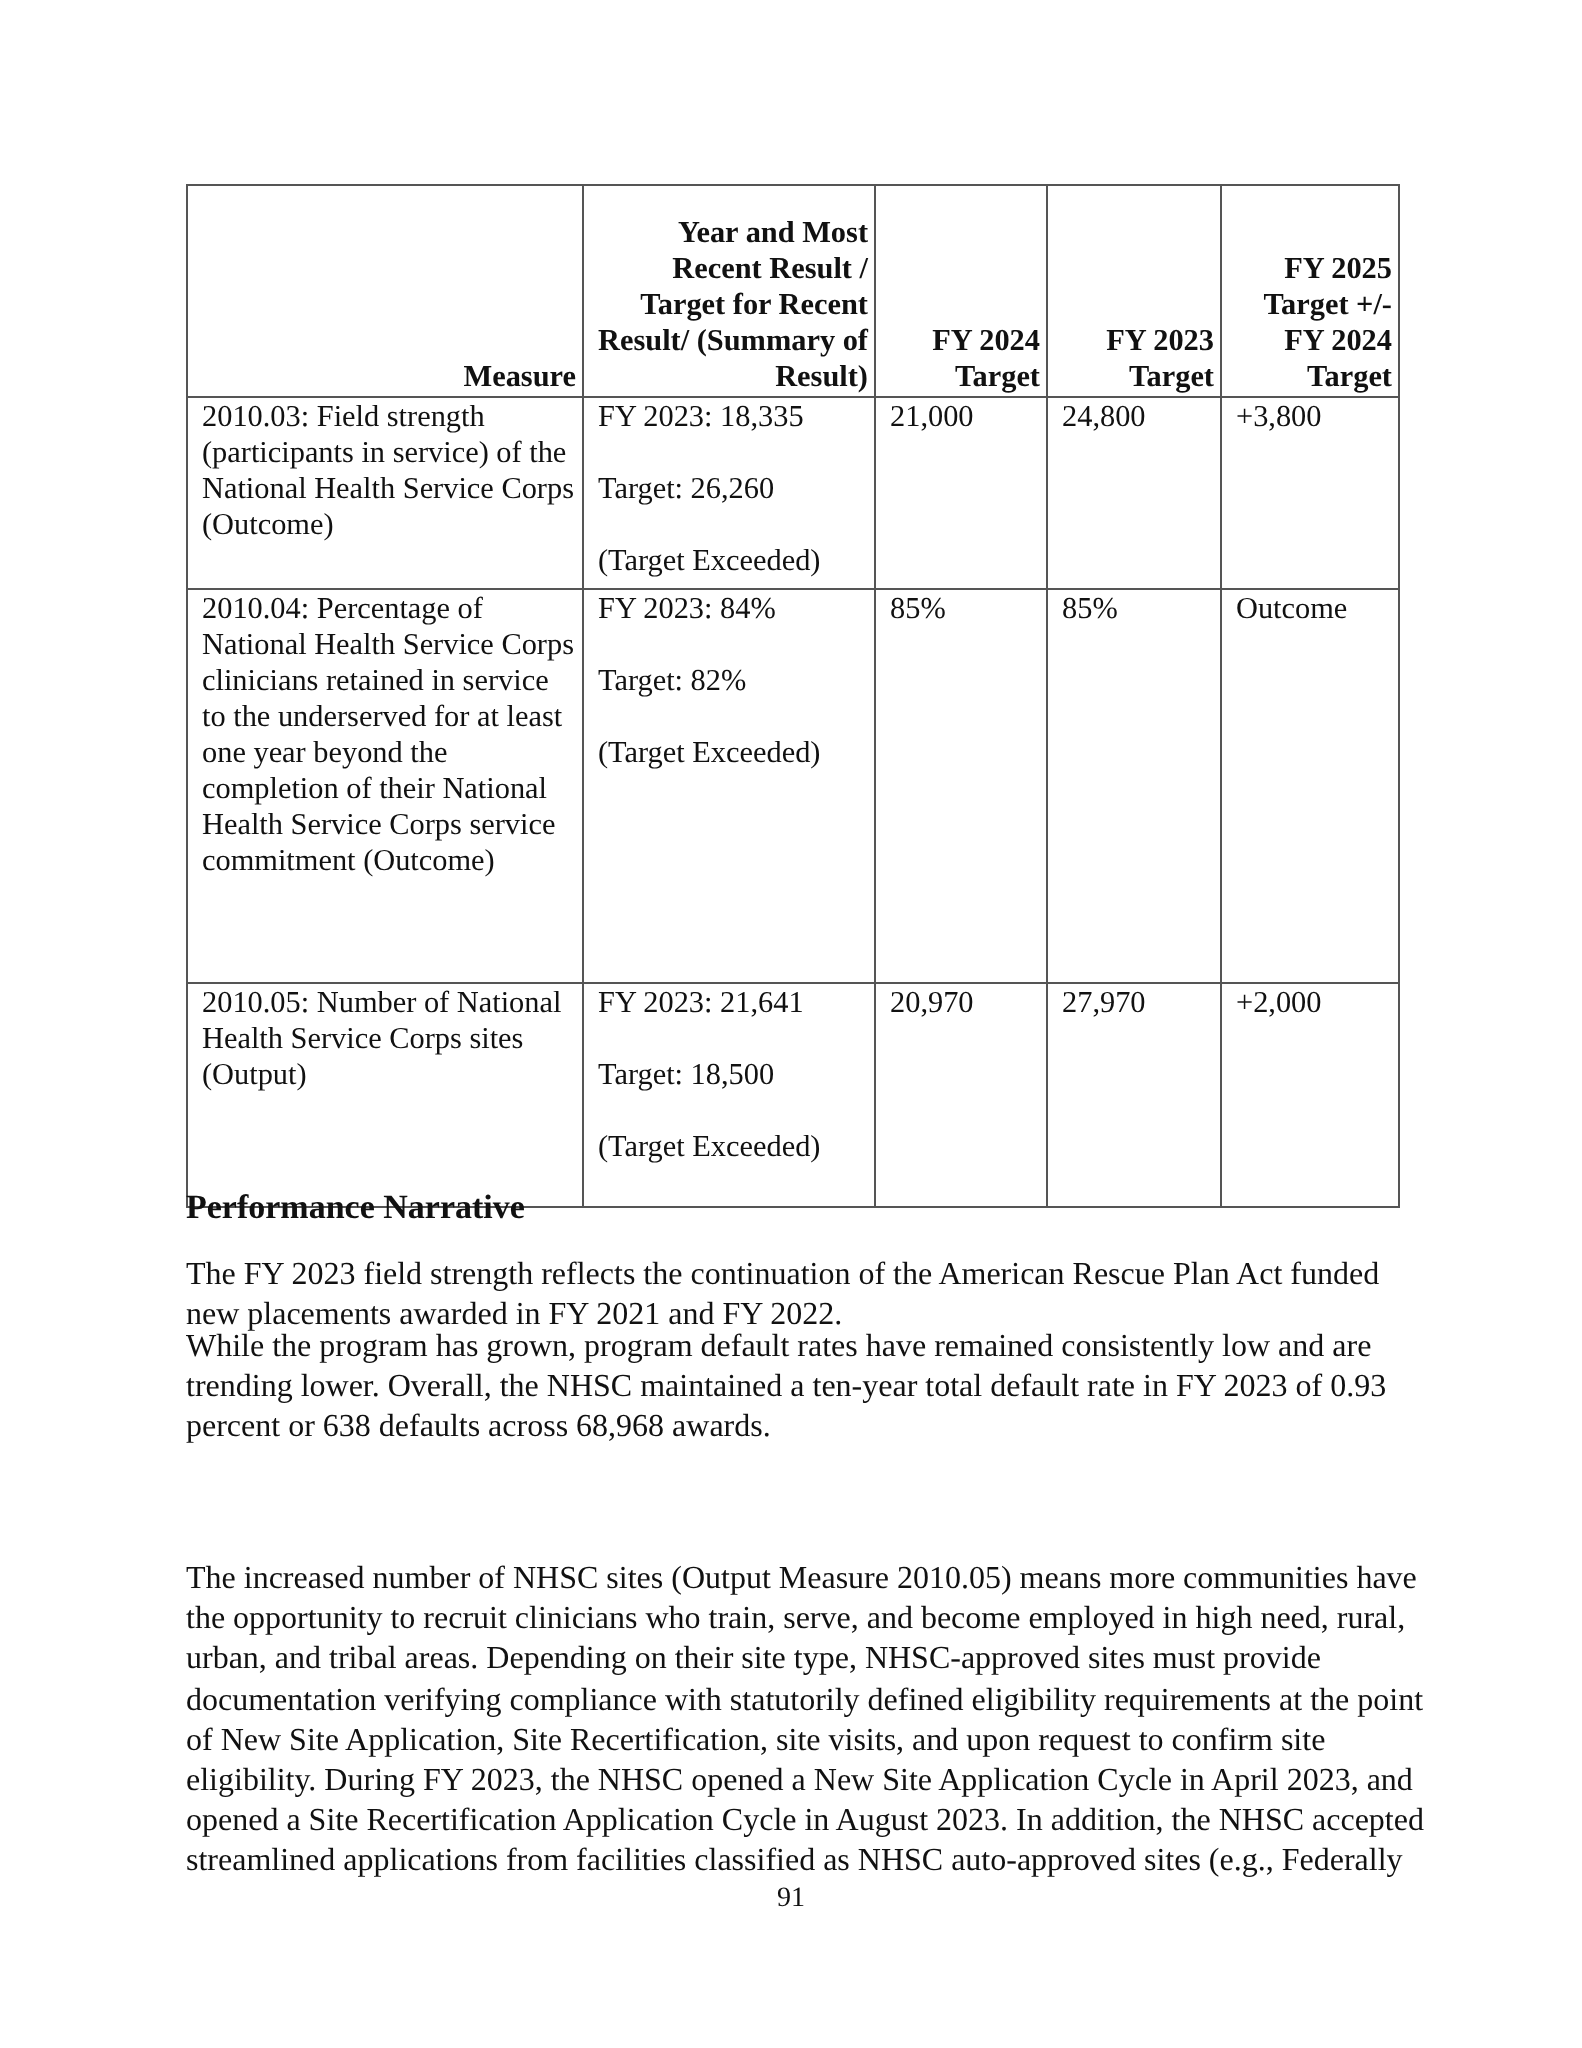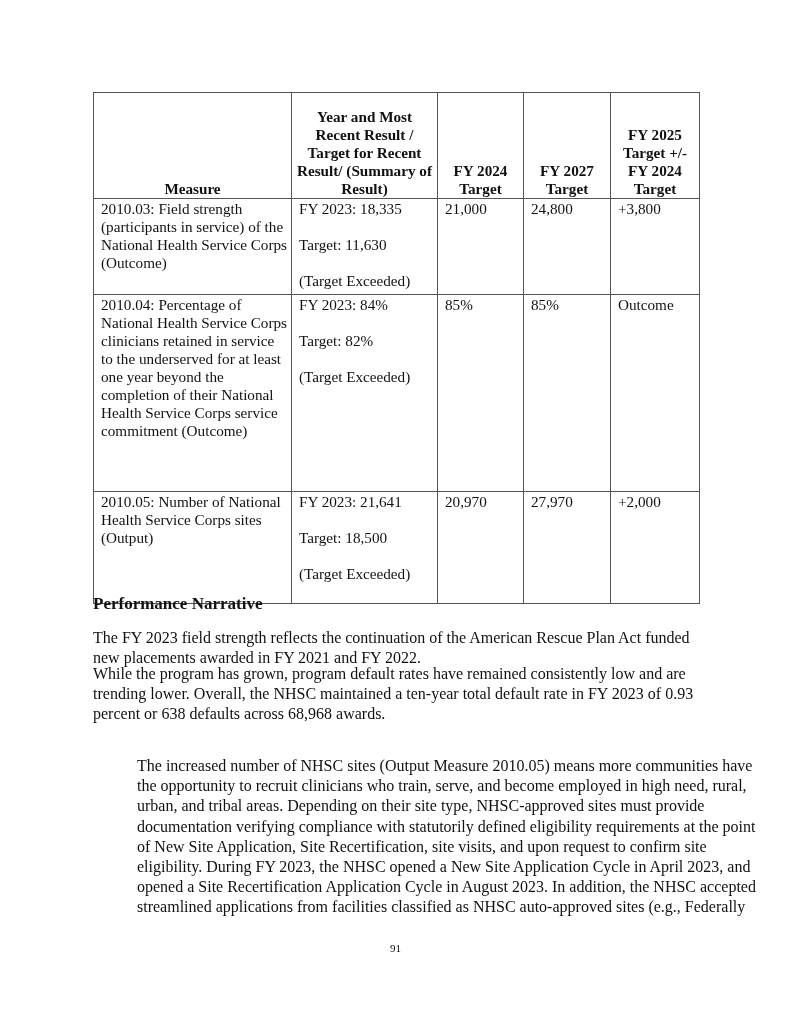--- a/index.html
+++ b/index.html
@@ -32,21 +32,21 @@
     font-size: 15.2px;
     line-height: 18px;
   }
   table.measures th, table.measures td {
     border: 1.3px solid #555555;
     vertical-align: top;
     padding: 1px 4px 2px 7px;
   }
   table.measures th {
     font-weight: bold;
-    text-align: center;
+    text-align: right;
     vertical-align: bottom;
     padding: 0 3px 0 3px;
   }
   table.measures thead tr { height: 106px; }
   .row-1 { height: 96px; }
   .row-2 { height: 197px; }
   .row-3 { height: 112px; }
   .result-line { display: block; }
   .result-gap { display: block; height: 18px; }
   .section-title {
@@ -60,59 +60,59 @@
   .para {
     position: absolute;
     left: 93px;
     width: 620px;
     margin: 0;
     font-size: 16px;
     line-height: 20.2px;
   }
   .p1 { top: 628px; }
   .p2 { top: 664px; }
-  .p3 { top: 756px; margin-left: 44px; }
+  .p3 { top: 780px; }
   .page-number {
     position: absolute;
     top: 942px;
     left: 0;
     width: 791px;
     text-align: center;
-    font-size: 11px;
+    font-size: 14px;
   }
 </style>
 </head>
 <body>
 
 <div class="page">
 
   <table class="measures">
     <colgroup>
       <col style="width:198px">
       <col style="width:146px">
       <col style="width:86px">
       <col style="width:87px">
       <col style="width:89px">
     </colgroup>
     <thead>
       <tr>
         <th>Measure</th>
         <th>Year and Most Recent Result / Target for Recent Result/ (Summary of Result)</th>
         <th>FY 2024 Target</th>
-        <th>FY 2027 Target</th>
+        <th>FY 2023 Target</th>
         <th>FY 2025 Target +/- FY 2024 Target</th>
       </tr>
     </thead>
     <tbody>
       <tr class="row-1">
         <td>2010.03: Field strength (participants in service) of the National Health Service Corps (Outcome)</td>
         <td>
           <span class="result-line">FY 2023: 18,335</span>
           <span class="result-gap"></span>
-          <span class="result-line">Target: 11,630</span>
+          <span class="result-line">Target: 26,260</span>
           <span class="result-gap"></span>
           <span class="result-line">(Target Exceeded)</span>
         </td>
         <td>21,000</td>
         <td>24,800</td>
         <td>+3,800</td>
       </tr>
       <tr class="row-2">
         <td>2010.04: Percentage of National Health Service Corps clinicians retained in service to the underserved for at least one year beyond the completion of their National Health Service Corps service commitment (Outcome)</td>
         <td>

